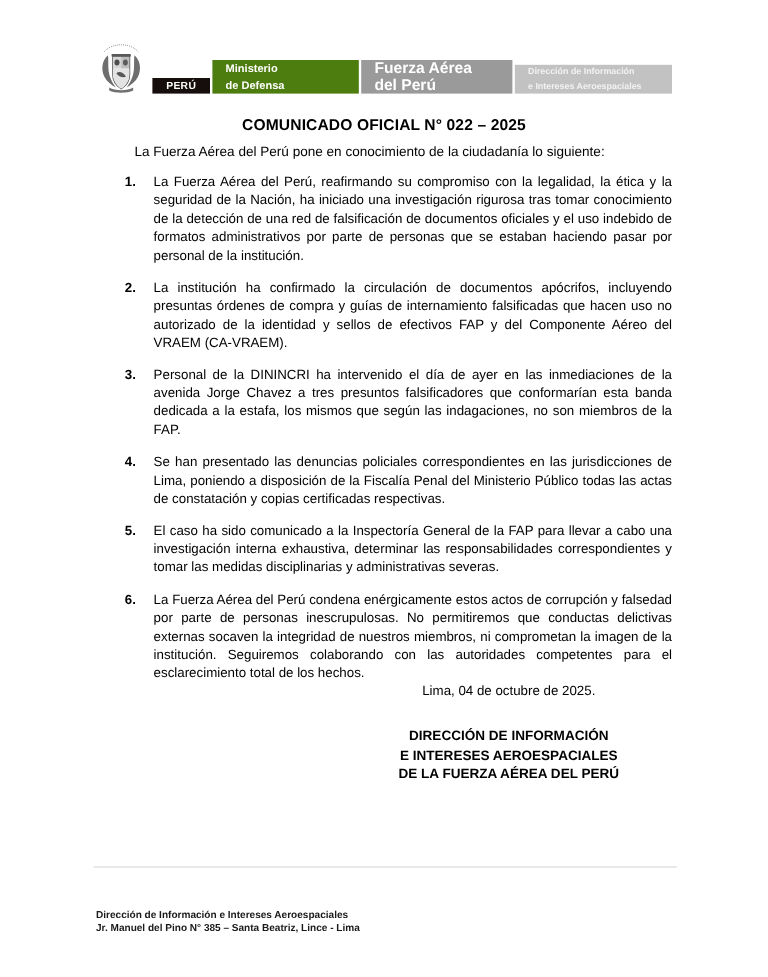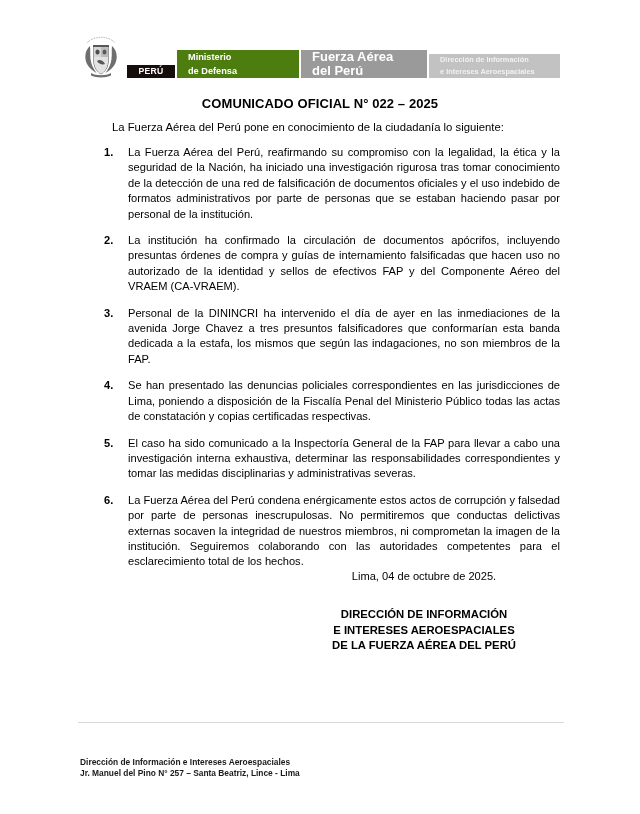--- a/index.html
+++ b/index.html
@@ -299,16 +299,16 @@
 
   <div class="signature">
     <div>DIRECCIÓN DE INFORMACIÓN</div>
     <div>E INTERESES AEROESPACIALES</div>
     <div>DE LA FUERZA AÉREA DEL PERÚ</div>
   </div>
 
   <div class="footer-rule"></div>
   <div class="footer">
     <div>Dirección de Información e Intereses Aeroespaciales</div>
-    <div>Jr. Manuel del Pino N° 257 – Santa Beatriz, Lince - Lima</div>
+    <div>Jr. Manuel del Pino N° 385 – Santa Beatriz, Lince - Lima</div>
   </div>
 
 </div>
 
 </body></html>

